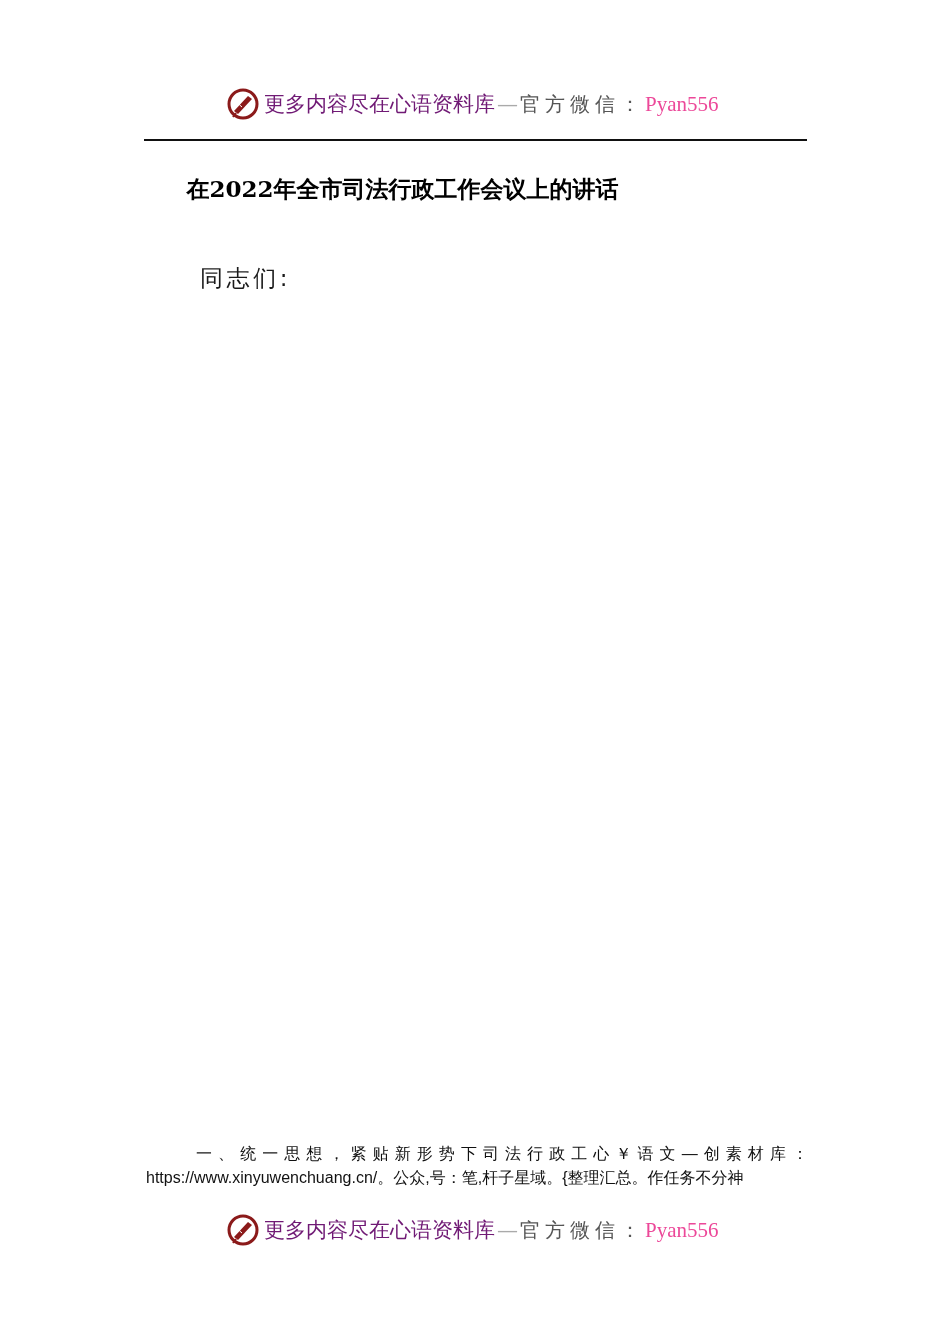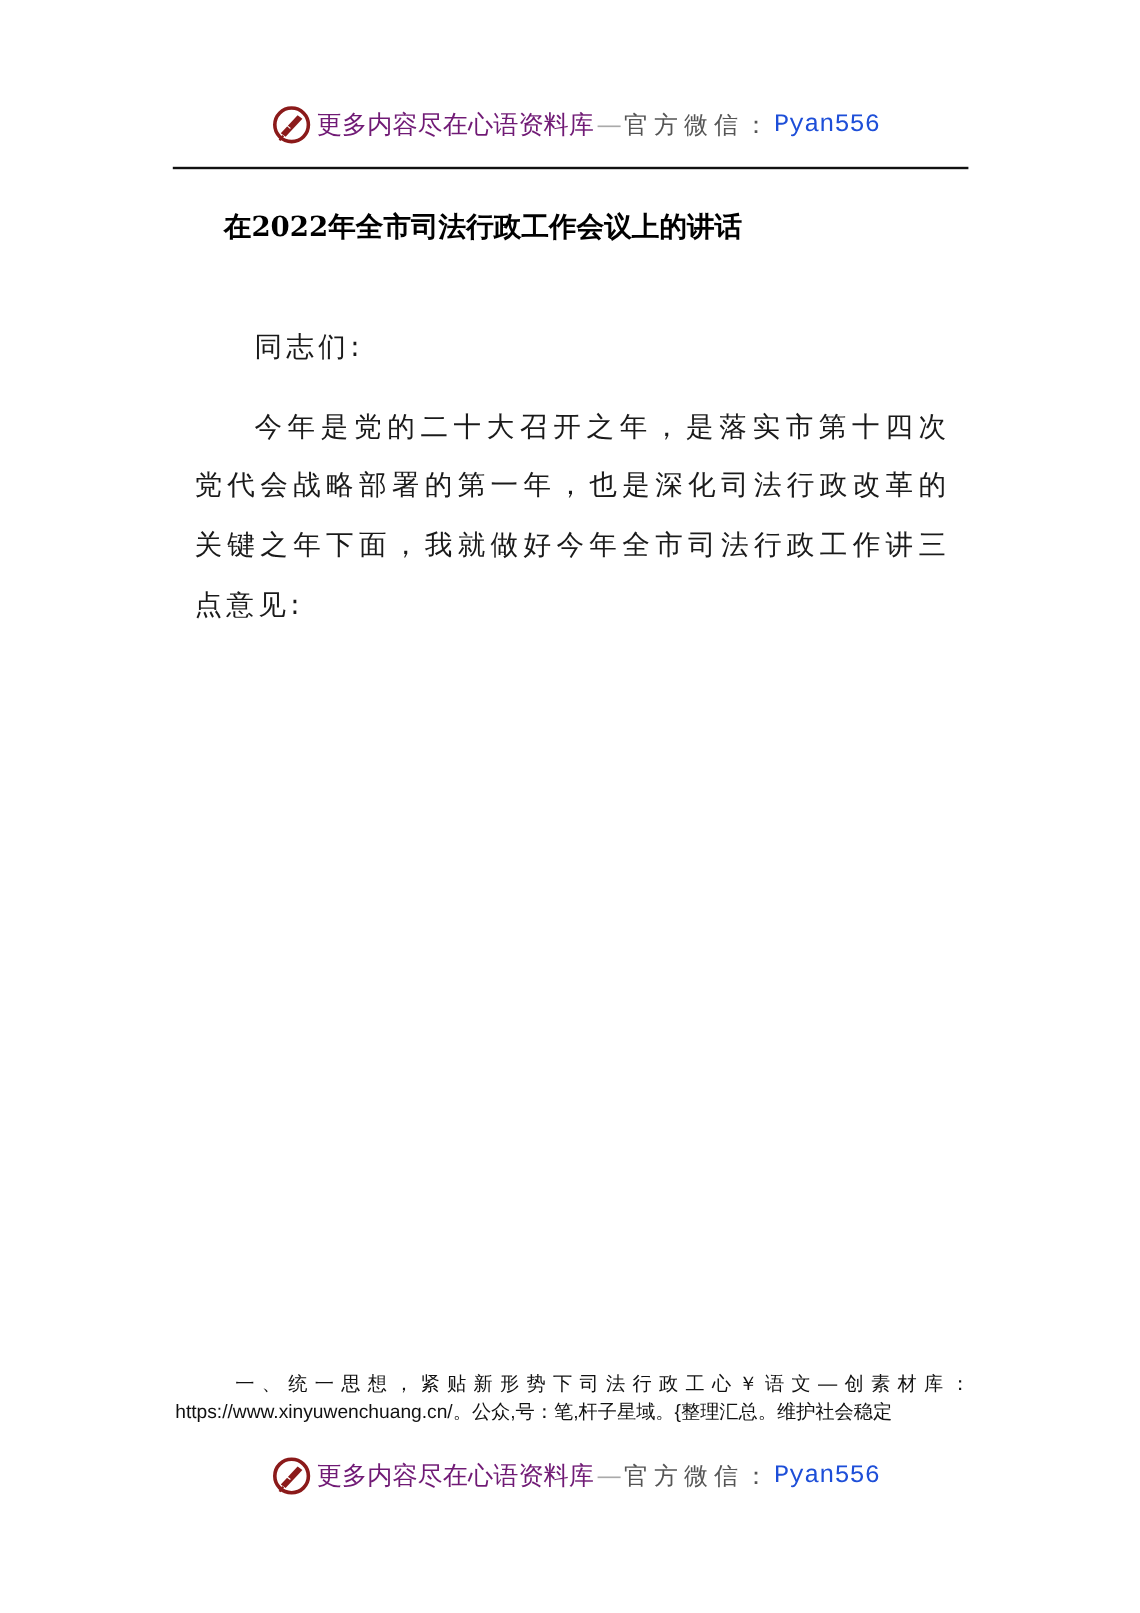--- a/index.html
+++ b/index.html
@@ -4,25 +4,25 @@
 <style>
   html, body { margin: 0; padding: 0; background: #ffffff; }
   body { width: 950px; height: 1344px; position: relative; overflow: hidden; font-family: "DejaVu Serif", "Liberation Serif", serif; color: #111; }
   .banner { position: absolute; left: 226px; height: 40px; display: flex; align-items: center; white-space: nowrap; }
   .banner.top { top: 84px; }
   .banner.bottom { top: 1210px; }
   .logo { width: 34px; height: 34px; margin-right: 4px; }
   .banner .lead { font-family: "DejaVu Serif", serif; font-size: 21px; color: #701a75; letter-spacing: 0px; }
   .banner .dash { font-size: 21px; color: #aaa; margin: 0 2px; }
   .banner .wx { font-family: Liberation Mono, monospace; font-size: 20px; color: #555; letter-spacing: 5px; }
-  .banner .id { font-family: Liberation Mono, monospace; font-size: 21px; color: #1d4ed8; }
+  .banner .id { font-family: Liberation Serif, serif; font-size: 21px; color: #ec4899; }
   .rule { position: absolute; left: 144px; top: 139px; width: 663px; height: 2px; background: #111; }
   .title { position: absolute; top: 174px; left: 0; width: 805px; text-align: center; font-family: "DejaVu Serif", serif; font-weight: bold; font-size: 23px; color: #000; letter-spacing: 0px; }
   .body { position: absolute; left: 146px; top: 250px; width: 662px; }
-  .p { font-family: "DejaVu Sans", sans-serif; font-size: 23px; line-height: 49.7px; text-align: justify; text-align-last: left; letter-spacing: 3.6px; margin: 16px; text-indent: 50px; color: #1a1a1a; }
+  .p { font-family: "DejaVu Sans", sans-serif; font-size: 23px; line-height: 49.7px; text-align: justify; text-align-last: left; letter-spacing: 3.6px; margin: 4px; text-indent: 50px; color: #1a1a1a; }
   .note { position: absolute; left: 146px; top: 1142px; width: 662px; font-family: "Liberation Sans", sans-serif; font-size: 16px; line-height: 24px; color: #111; text-indent: 50px; text-align: justify; }
 </style>
 </head>
 <body>
 
 <div class="banner top">
   <svg class="logo" viewBox="0 0 34 34">
     <circle cx="17" cy="17" r="14" fill="none" stroke="#8b1a1a" stroke-width="3"></circle>
     <path d="M8 24 L22 9 L26 12 L12 27 Z" fill="#8b1a1a"></path>
     <path d="M10 26 L7 30" stroke="#8b1a1a" stroke-width="2"></path>
@@ -33,24 +33,23 @@
   <span class="wx">官方微信：</span>
   <span class="id">Pyan556</span>
 </div>
 
 <div class="rule"></div>
 
 <div class="title">在2022年全市司法行政工作会议上的讲话</div>
 
 <div class="body">
   <p class="p">同志们:</p>
-  <p class="p">今年是党的二十大召开之年，是落实市第十四次党代会战略部署的第一年，也是深化司法行政改革的关键之年下面，我就做好今年全市司法行政工作讲三点意见:</p>
 </div>
 
-<div class="note">一、统一思想，紧贴新形势下司法行政工心￥语文—创素材库：  https://www.xinyuwenchuang.cn/。公众,号：笔,杆子星域。{整理汇总。维护社会稳定</div>
+<div class="note">一、统一思想，紧贴新形势下司法行政工心￥语文—创素材库：  https://www.xinyuwenchuang.cn/。公众,号：笔,杆子星域。{整理汇总。作任务不分神</div>
 
 <div class="banner bottom">
   <svg class="logo" viewBox="0 0 34 34">
     <circle cx="17" cy="17" r="14" fill="none" stroke="#8b1a1a" stroke-width="3"></circle>
     <path d="M8 24 L22 9 L26 12 L12 27 Z" fill="#8b1a1a"></path>
     <path d="M10 26 L7 30" stroke="#8b1a1a" stroke-width="2"></path>
     <path d="M14 12 Q10 16 16 20" stroke="#fff" stroke-width="1" fill="none"></path>
   </svg>
   <span class="lead">更多内容尽在心语资料库</span>
   <span class="dash">—</span>

